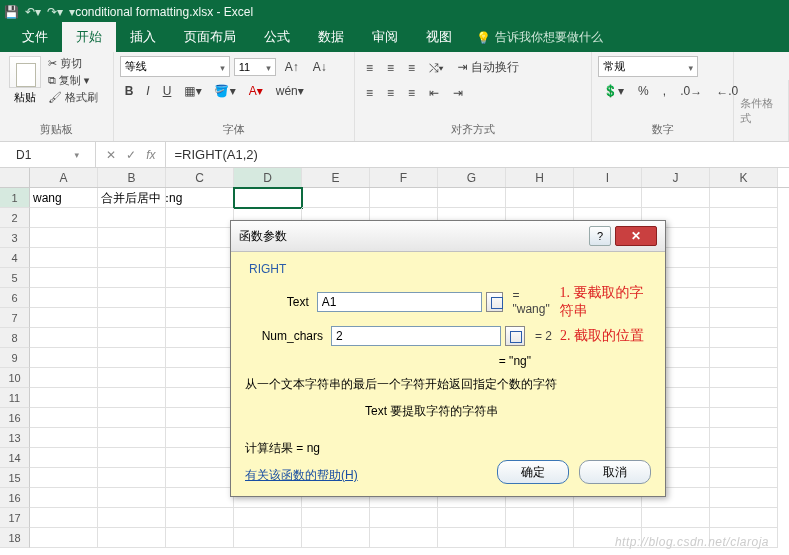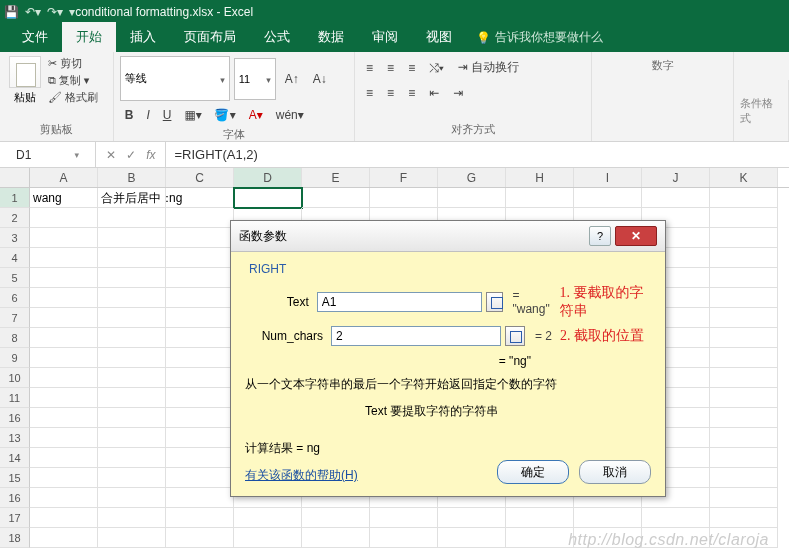--- a/index.html
+++ b/index.html
@@ -28,21 +28,21 @@
 .grp-styles { width: 55px; display:flex; align-items:center; justify-content:center; color:#888; font-size:11px;margin-top:28px; }
 .clip-top { display: flex; gap: 4px; }
 .paste-btn { width: 38px; text-align: center; }
 .paste-icon { width: 32px; height: 32px; border: 1px solid #d6d6d6; margin: 0 auto; background: linear-gradient(#fff,#f6f6f6); position: relative; }
 .paste-icon::before { content:""; position:absolute; left:6px; top:6px; width:18px; height:22px; background:#fff; border:1px solid #bba; }
 .paste-label { font-size: 11px; margin-top: 2px; }
 .clip-side { display: flex; flex-direction: column; gap: 2px; font-size: 11px; color: #444; }
 .clip-side-row { display: flex; align-items: center; gap: 3px; }
 .scissors { color:#444; }
 .font-row1 { display: flex; gap: 4px; align-items: center; }
-.combo { border: 1px solid #c0c0c0; background: #fff; font-size: 11px; padding: 14px 4px; display: flex; align-items: center; justify-content: space-between; gap: 8px; }
+.combo { border: 1px solid #c0c0c0; background: #fff; font-size: 11px; padding: 2px 4px; display: flex; align-items: center; justify-content: space-between; gap: 8px; }
 .combo .caret::after { content: "▾"; color: #666; font-size: 9px; }
 .font-row2 { display: flex; gap: 3px; align-items: center; margin-top: 4px; }
 .btn { border: 1px solid transparent; padding: 2px 4px; font-size: 12px; color: #444; }
 .align-row1, .align-row2 { display:flex; gap:4px; align-items:center; }
 .align-row1 { margin-bottom: 4px;}
 .num-row1 { display:flex; gap:4px; }
 
 
 .formula-bar { height: 26px; border-bottom: 1px solid #d4d4d4; display: flex; align-items: stretch; background: #fff; }
 .name-box { width: 96px; border-right: 1px solid #d4d4d4; display: flex; align-items: center; padding: 0 16px; font-size: 12px; color: #333; }
@@ -80,21 +80,21 @@
 .annot { color: #d22; font-size: 14px; margin-left: 8px; font-family: "SimSun", serif; }
 .result-line { text-align: right; padding-right: 120px; margin: 8px 0; }
 .desc { margin: 6px 0 10px; }
 .arg-desc { margin: 4px 0 20px 120px; }
 .calc-result { margin-bottom: 10px; }
 .help-link { color: #1a4fa3; text-decoration: underline; }
 .dlg-buttons { position: absolute; right: 14px; bottom: 12px; display: flex; gap: 10px; }
 .dlg-btn { width: 72px; height: 24px; border: 1px solid #8a9aa8; background: linear-gradient(#fefefe,#e4ecf2); text-align: center; line-height: 22px; border-radius:10px;}
 .dlg-btn.primary { border: 1px solid #3b76b5; }
 
-.watermark { position: absolute; right: 20px; bottom: 6px; color: #ccc; font-size: 16px; font-style: italic; letter-spacing: .5px; margin-top: 14px;}
+.watermark { position: absolute; right: 20px; bottom: 6px; color: #ccc; font-size: 12px; font-style: italic; letter-spacing: .5px; margin-top: 14px;}
 </style>
 </head>
 <body>
 
 <div class="titlebar">
   <div class="qat">
     <span class="qat-icon">💾</span>
     <span class="qat-icon">↶▾</span>
     <span class="qat-icon">↷▾</span>
     <span class="qat-icon">▾</span>
@@ -184,20 +184,35 @@
         <span class="btn">≡</span>
         <span class="btn">≡</span>
         <span class="btn">⇤</span>
         <span class="btn">⇥</span>
       </div>
     </div>
     <div class="ribbon-group-label">对齐方式</div>
   </div>
 
   <div class="ribbon-group grp-number">
+    <div>
+      <div class="num-row1">
+        <div class="combo" style="width:100px">
+            <span>常规</span>
+            <span class="caret"></span>
+          </div>
+      </div>
+      <div class="align-row2" style="margin-top:4px">
+        <span class="btn">💲▾</span>
+        <span class="btn">%</span>
+        <span class="btn">,</span>
+        <span class="btn">.0→</span>
+        <span class="btn">←.0</span>
+      </div>
+    </div>
     <div class="ribbon-group-label">数字</div>
   </div>
 
   <div class="ribbon-group grp-styles">
     <span>条件格式</span>
   </div>
 </div>
 
 <div class="formula-bar">
   <div class="name-box">

